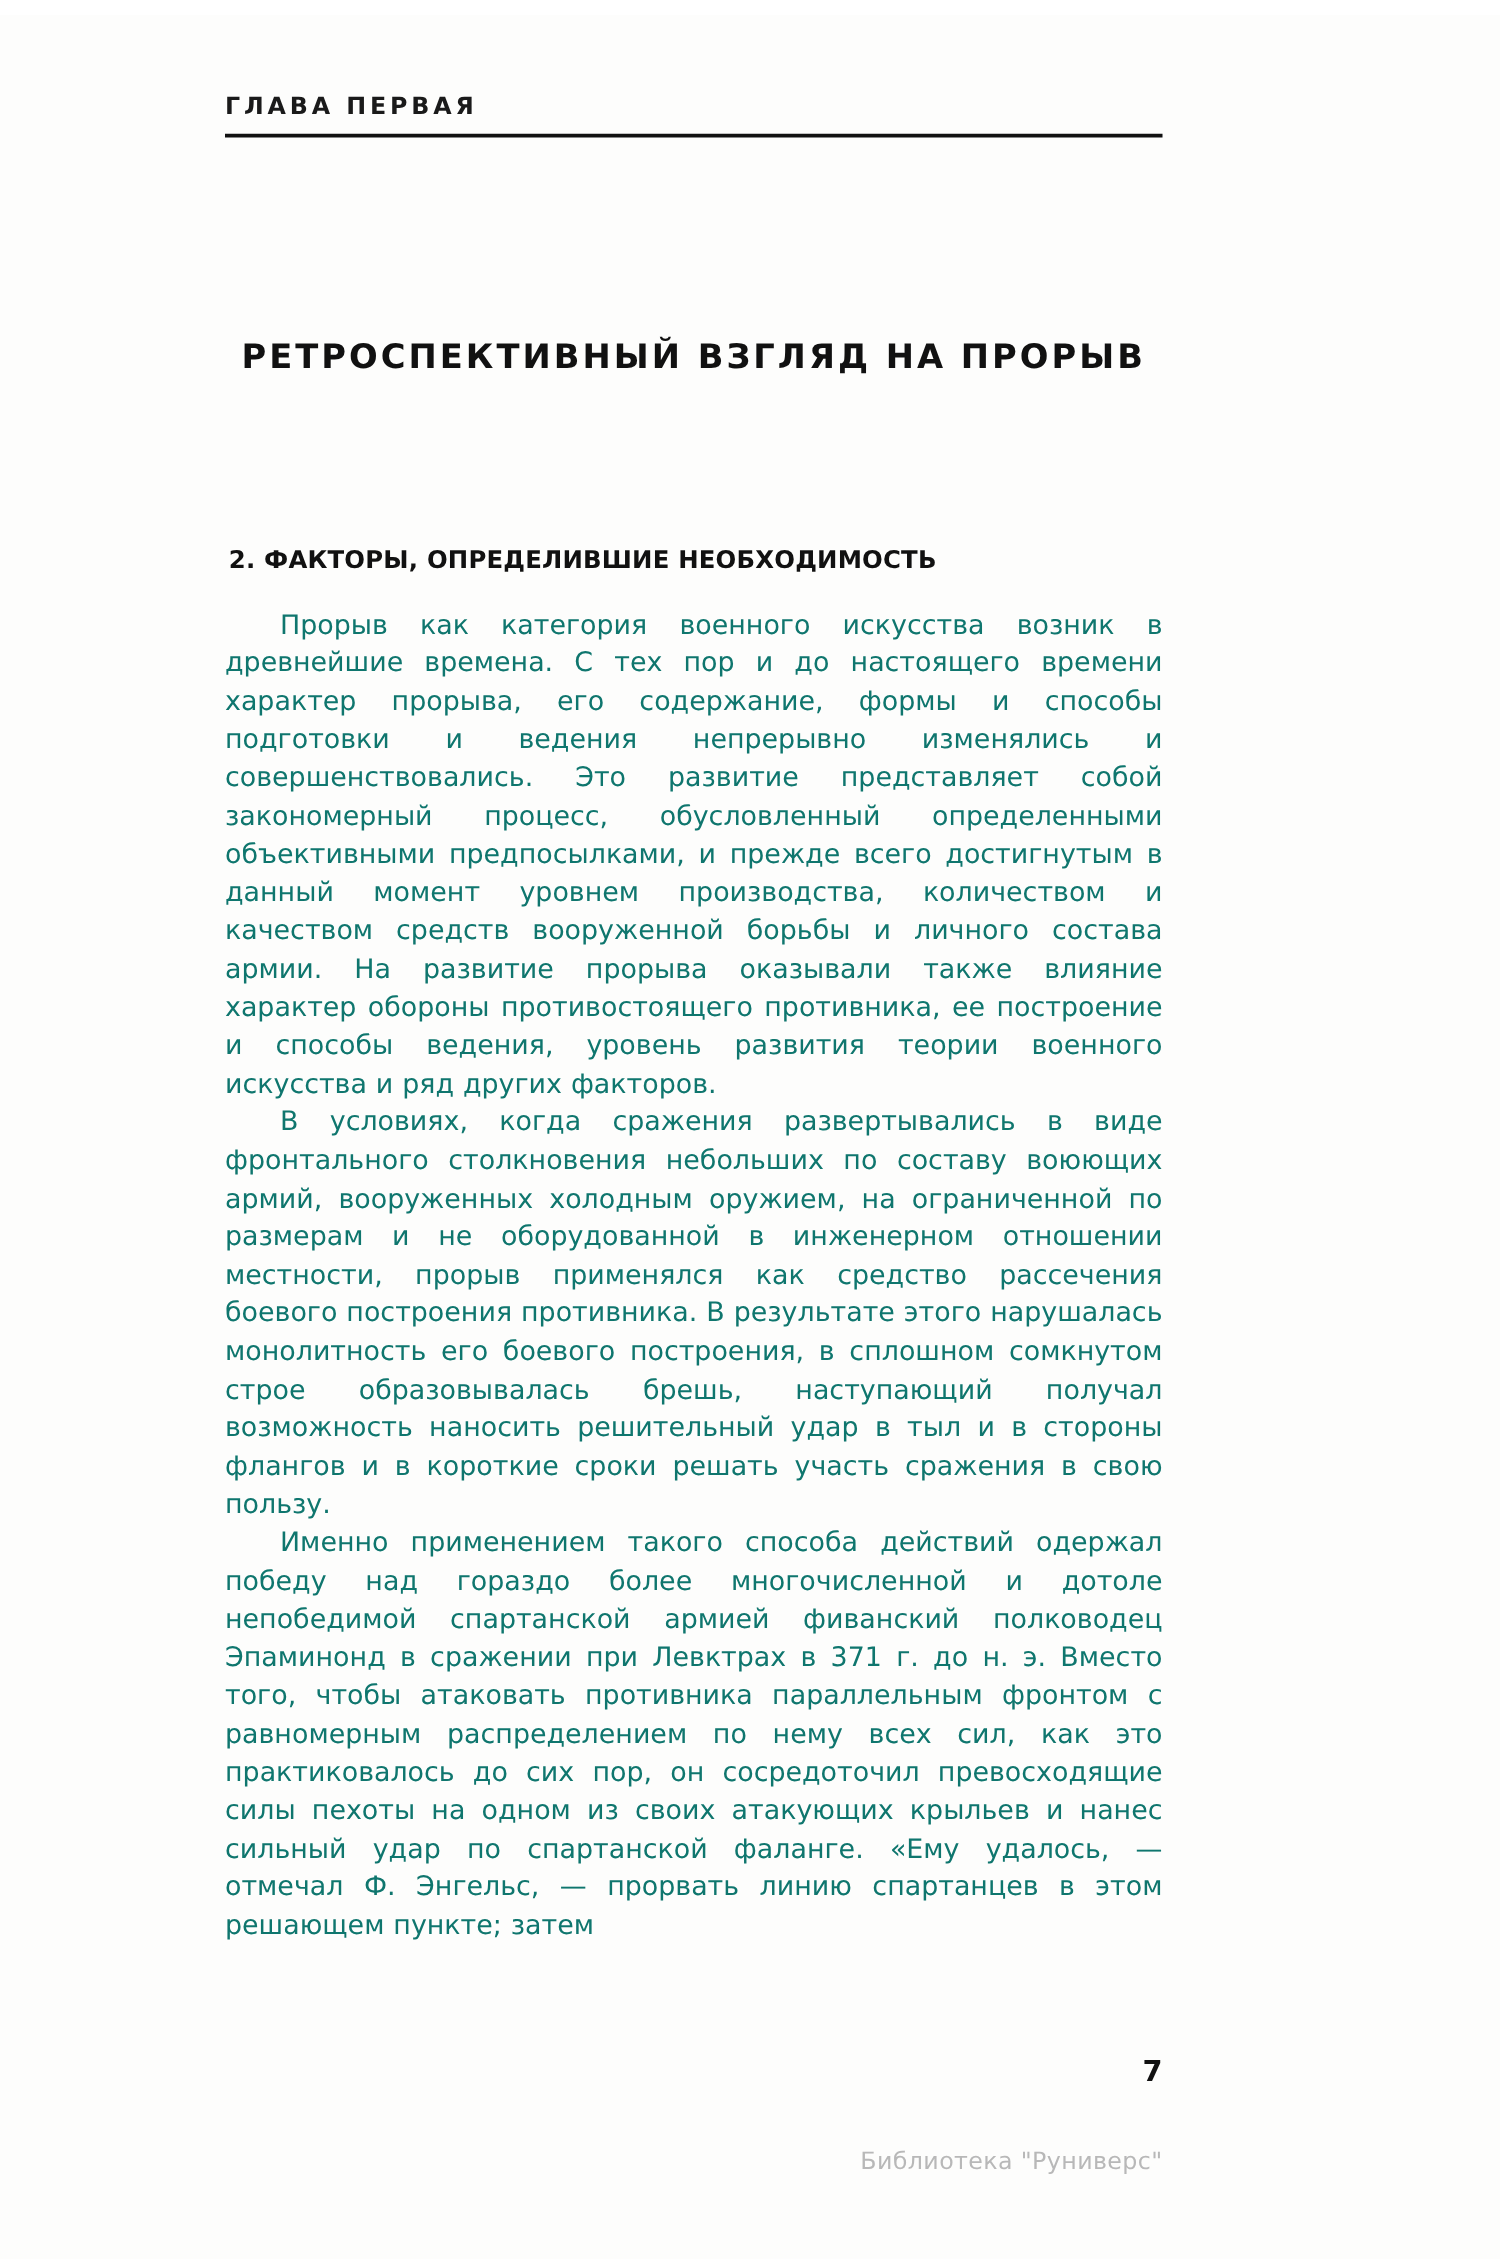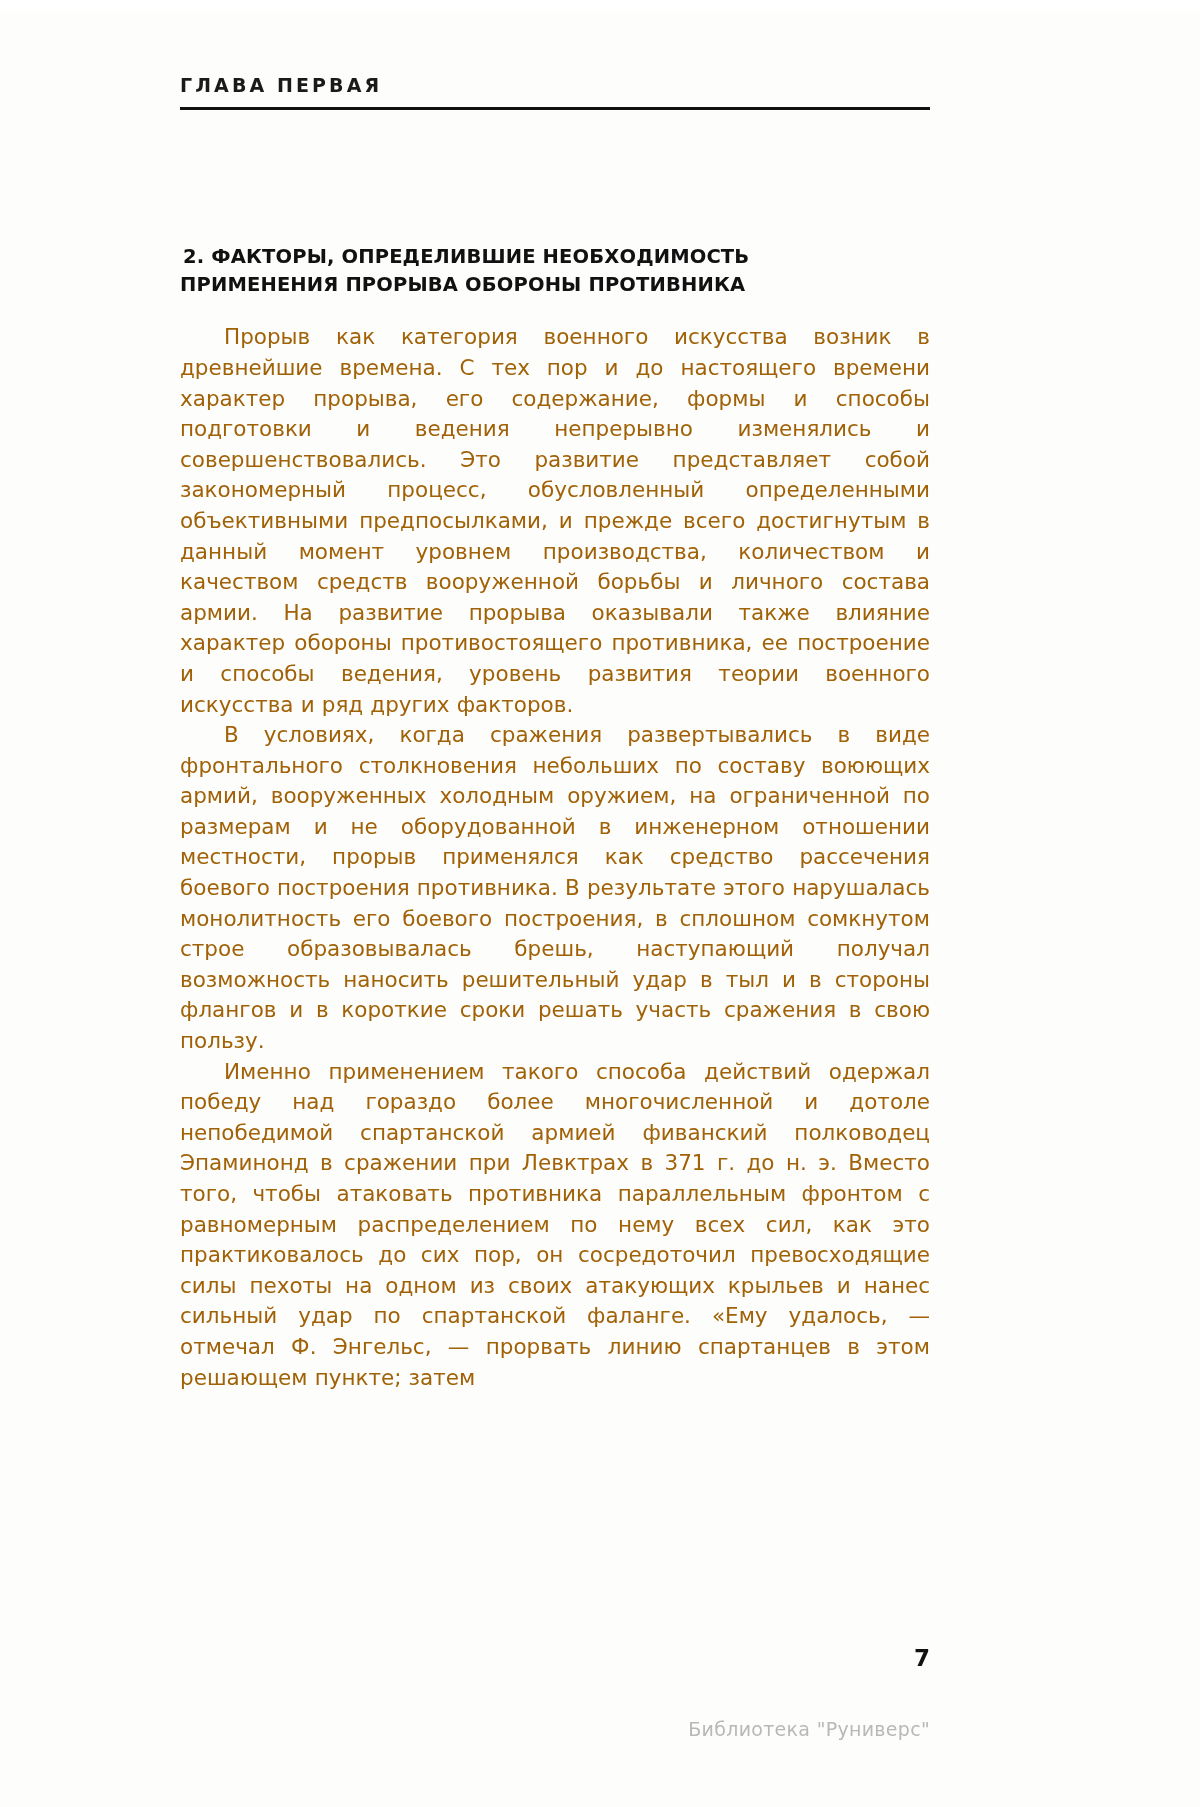--- a/index.html
+++ b/index.html
@@ -66,21 +66,21 @@
   }
   .section-heading .line1 { display: block; padding-left: 3px; }
   .section-heading .line2 { display: block; }
 
   
   .body-text {
     margin-top: 24px;
     font-size: 21.5px;
     line-height: 30.6px;
     text-align: justify;
-    color: #a16207;
+    color: #0f766e;
     font-family: "DejaVu Sans", sans-serif;
   }
   .body-text p {
     margin: 0;
     text-indent: 44px;
     text-align: justify;
     word-spacing: 0.3px;
   }
 
   
@@ -109,24 +109,24 @@
 </style>
 </head>
 <body>
 
 <div class="page">
   <div class="content">
 
     <div class="running-head">ГЛАВА ПЕРВАЯ</div>
     <div class="head-rule"></div>
 
+    <div class="chapter-title">РЕТРОСПЕКТИВНЫЙ ВЗГЛЯД НА ПРОРЫВ</div>
 
     <div class="section-heading">
       <span class="line1">2. ФАКТОРЫ, ОПРЕДЕЛИВШИЕ НЕОБХОДИМОСТЬ</span>
-      <span class="line2">ПРИМЕНЕНИЯ ПРОРЫВА ОБОРОНЫ ПРОТИВНИКА</span>
     </div>
 
     <div class="body-text">
       <p>Прорыв как категория военного искусства возник в древнейшие времена. С тех пор и до настоящего времени характер прорыва, его содержание, формы и способы  подготовки и ведения непрерывно изменялись и совершенствовались. Это развитие представляет собой закономерный процесс, обусловленный определенными объективными предпосылками, и прежде всего достигнутым в данный момент  уровнем  производства, количеством и качеством средств вооруженной борьбы и личного состава армии. На развитие прорыва оказывали также влияние характер обороны противостоящего  противника, ее построение и способы ведения, уровень развития теории военного искусства и ряд других факторов.</p>
       <p>В условиях, когда сражения развертывались в виде фронтального столкновения небольших по составу воюющих армий, вооруженных холодным оружием, на ограниченной по размерам и не оборудованной в инженерном отношении местности, прорыв применялся как средство рассечения боевого построения противника. В результате этого нарушалась монолитность его боевого построения, в сплошном сомкнутом строе образовывалась брешь, наступающий получал возможность наносить решительный  удар в тыл и в стороны  флангов и в короткие сроки решать участь сражения в свою пользу.</p>
       <p>Именно применением такого   способа действий  одержал победу над гораздо более многочисленной и дотоле непобедимой спартанской армией фиванский полководец Эпаминонд в сражении при  Левктрах в 371 г. до н. э.  Вместо того,  чтобы атаковать противника параллельным фронтом с равномерным распределением по нему всех сил, как это практиковалось до сих пор, он сосредоточил превосходящие  силы пехоты на одном из своих атакующих  крыльев и нанес сильный  удар по спартанской фаланге. «Ему удалось, — отмечал Ф. Энгельс, — прорвать линию спартанцев в этом решающем пункте; затем</p>
     </div>
 
     <div class="page-number">7</div>
 

